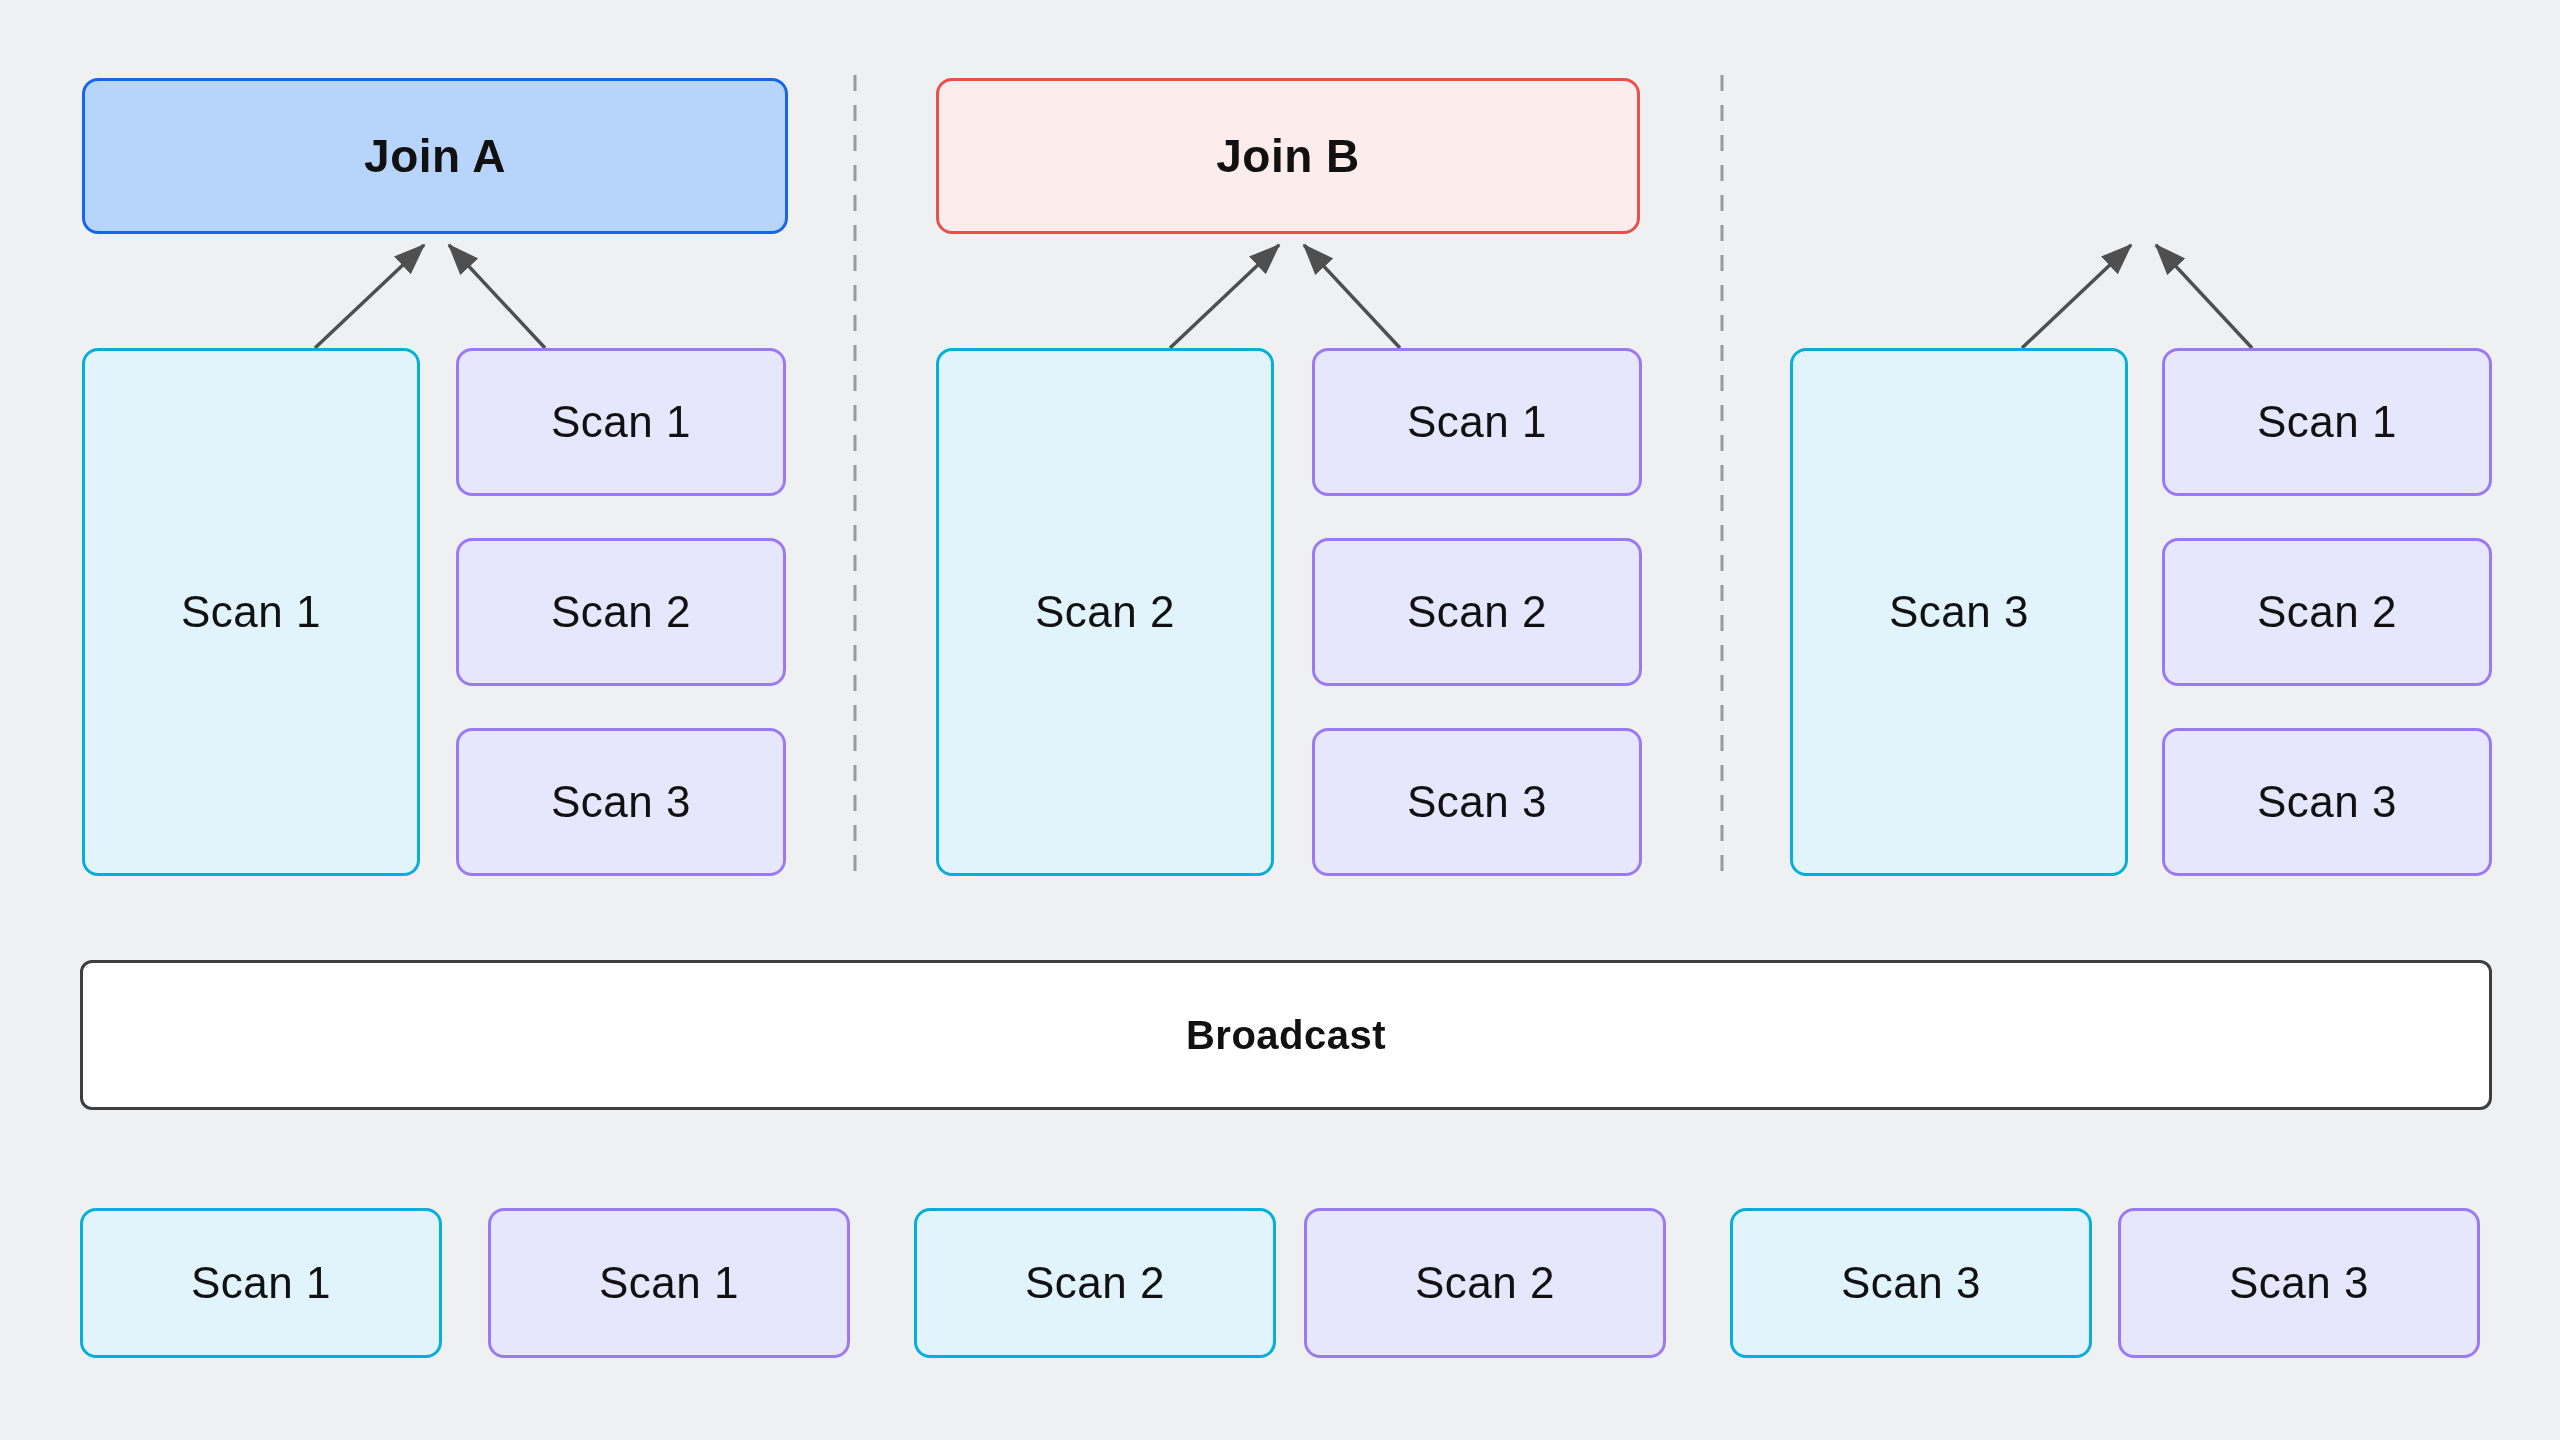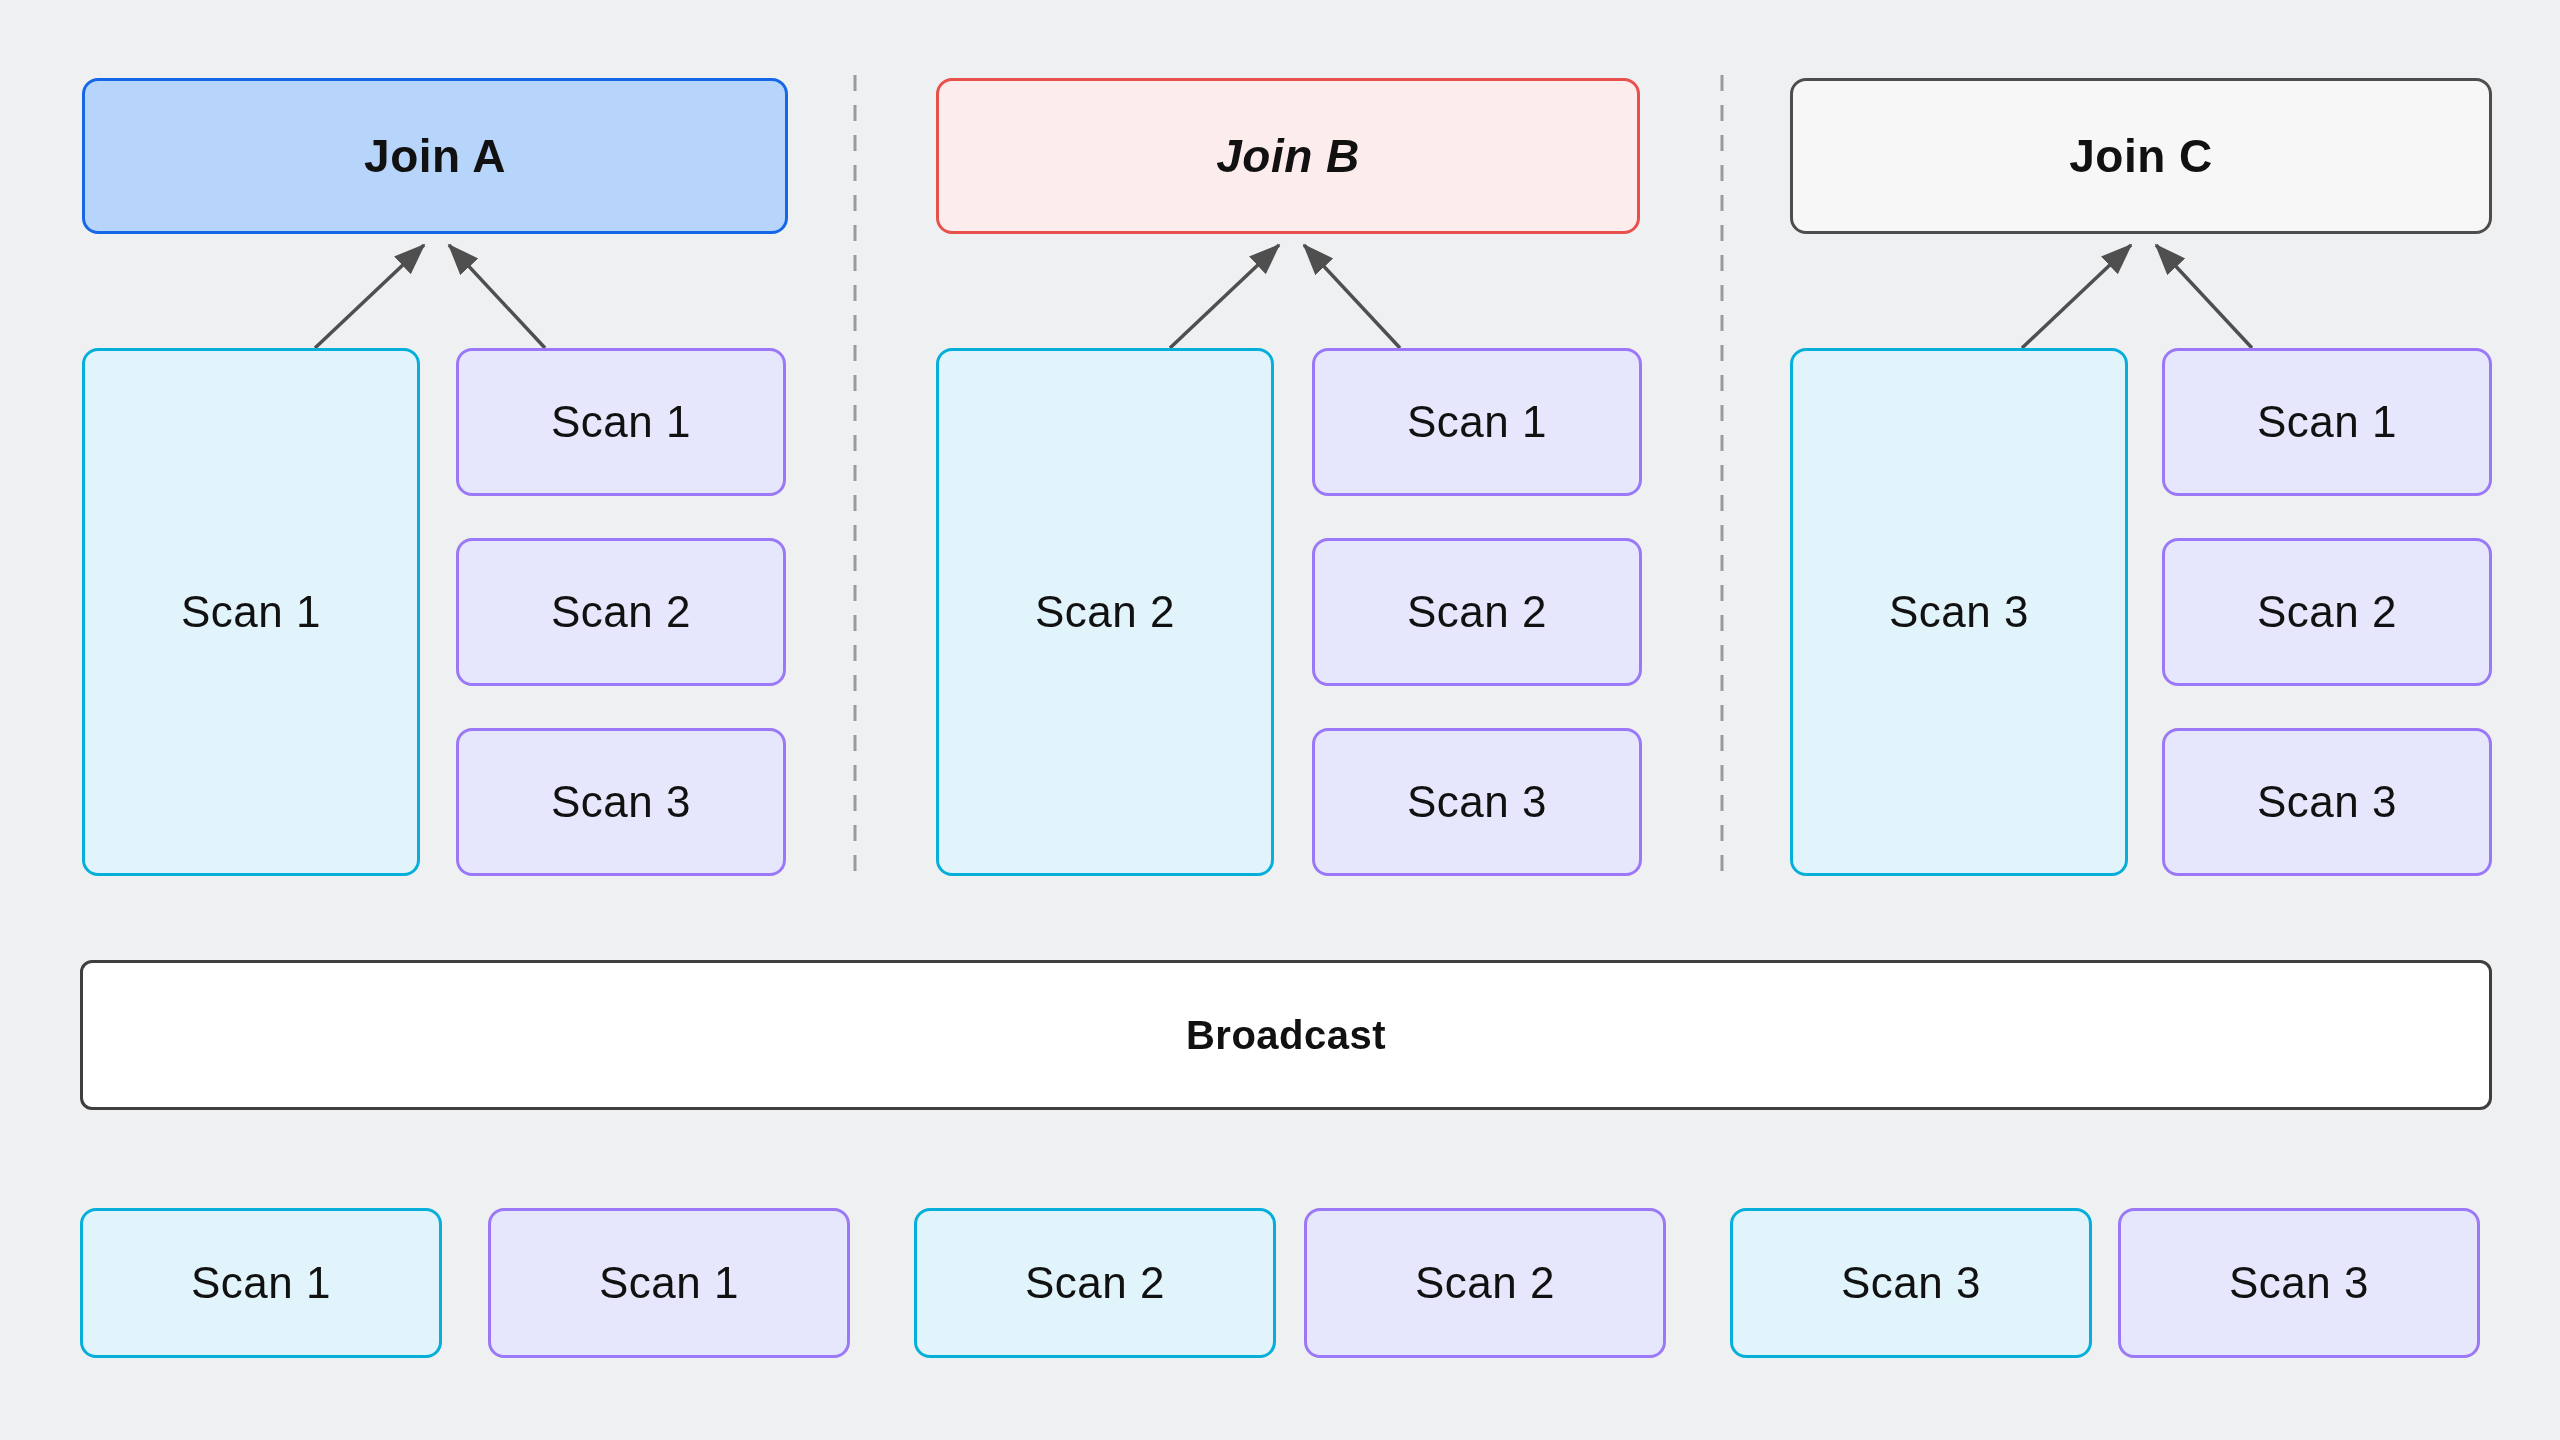--- a/index.html
+++ b/index.html
@@ -38,21 +38,21 @@
     font-size: 44px;
     font-weight: 400;
     letter-spacing: 0.5px;
   }
   .join .label {
     font-size: 46px;
     font-weight: 600;
   }
   .join { height: 156px; top: 78px; }
   .join-a { left: 82px;  width: 706px; background: var(--join-a-fill, #b7d4fb); border-color: var(--join-a-border, #1567e8); }
-  .join-b { left: 936px; width: 704px; background: var(--join-b-fill, #fdecec); border-color: var(--join-b-border, #e8504b); font-style: italic; }
+  .join-b { left: 936px; width: 704px; background: var(--join-b-fill, #fdecec); border-color: var(--join-b-border, #e8504b); }
   .join-c { left: 1790px; width: 702px; background: var(--join-c-fill, #f7f7f8); border-color: var(--join-c-border, #4d4d4d); }
 
   .cyan   { background: var(--cyan-fill, #e1f4fc);   border-color: var(--cyan-border, #06aeda); }
   .purple { background: var(--purple-fill, #e6e7fc); border-color: var(--purple-border, #9b79f6); }
 
   .big-scan { top: 348px; width: 338px; height: 528px; }
   .big-a { left: 82px; }
   .big-b { left: 936px; }
   .big-c { left: 1790px; }
 
@@ -108,23 +108,20 @@
     <line x1="2022" y1="348" x2="2131" y2="245" stroke="#4f4f4f" stroke-width="3.5" marker-end="url(#arrowhead)"></line>
     <line x1="2252" y1="348" x2="2156" y2="245" stroke="#4f4f4f" stroke-width="3.5" marker-end="url(#arrowhead)"></line>
   </svg>
 
   <div class="node join join-a">
     <span class="label">Join A</span>
   </div>
   <div class="node join join-b">
     <span class="label">Join B</span>
   </div>
-  <div class="node join join-c">
-    <span class="label">Join C</span>
-  </div>
 
   <div class="node cyan big-scan big-a">
     <span class="label">Scan 1</span>
   </div>
   <div class="node purple small-scan small-col-a small-row-0">
     <span class="label">Scan 1</span>
   </div>
   <div class="node purple small-scan small-col-a small-row-1">
     <span class="label">Scan 2</span>
   </div>

